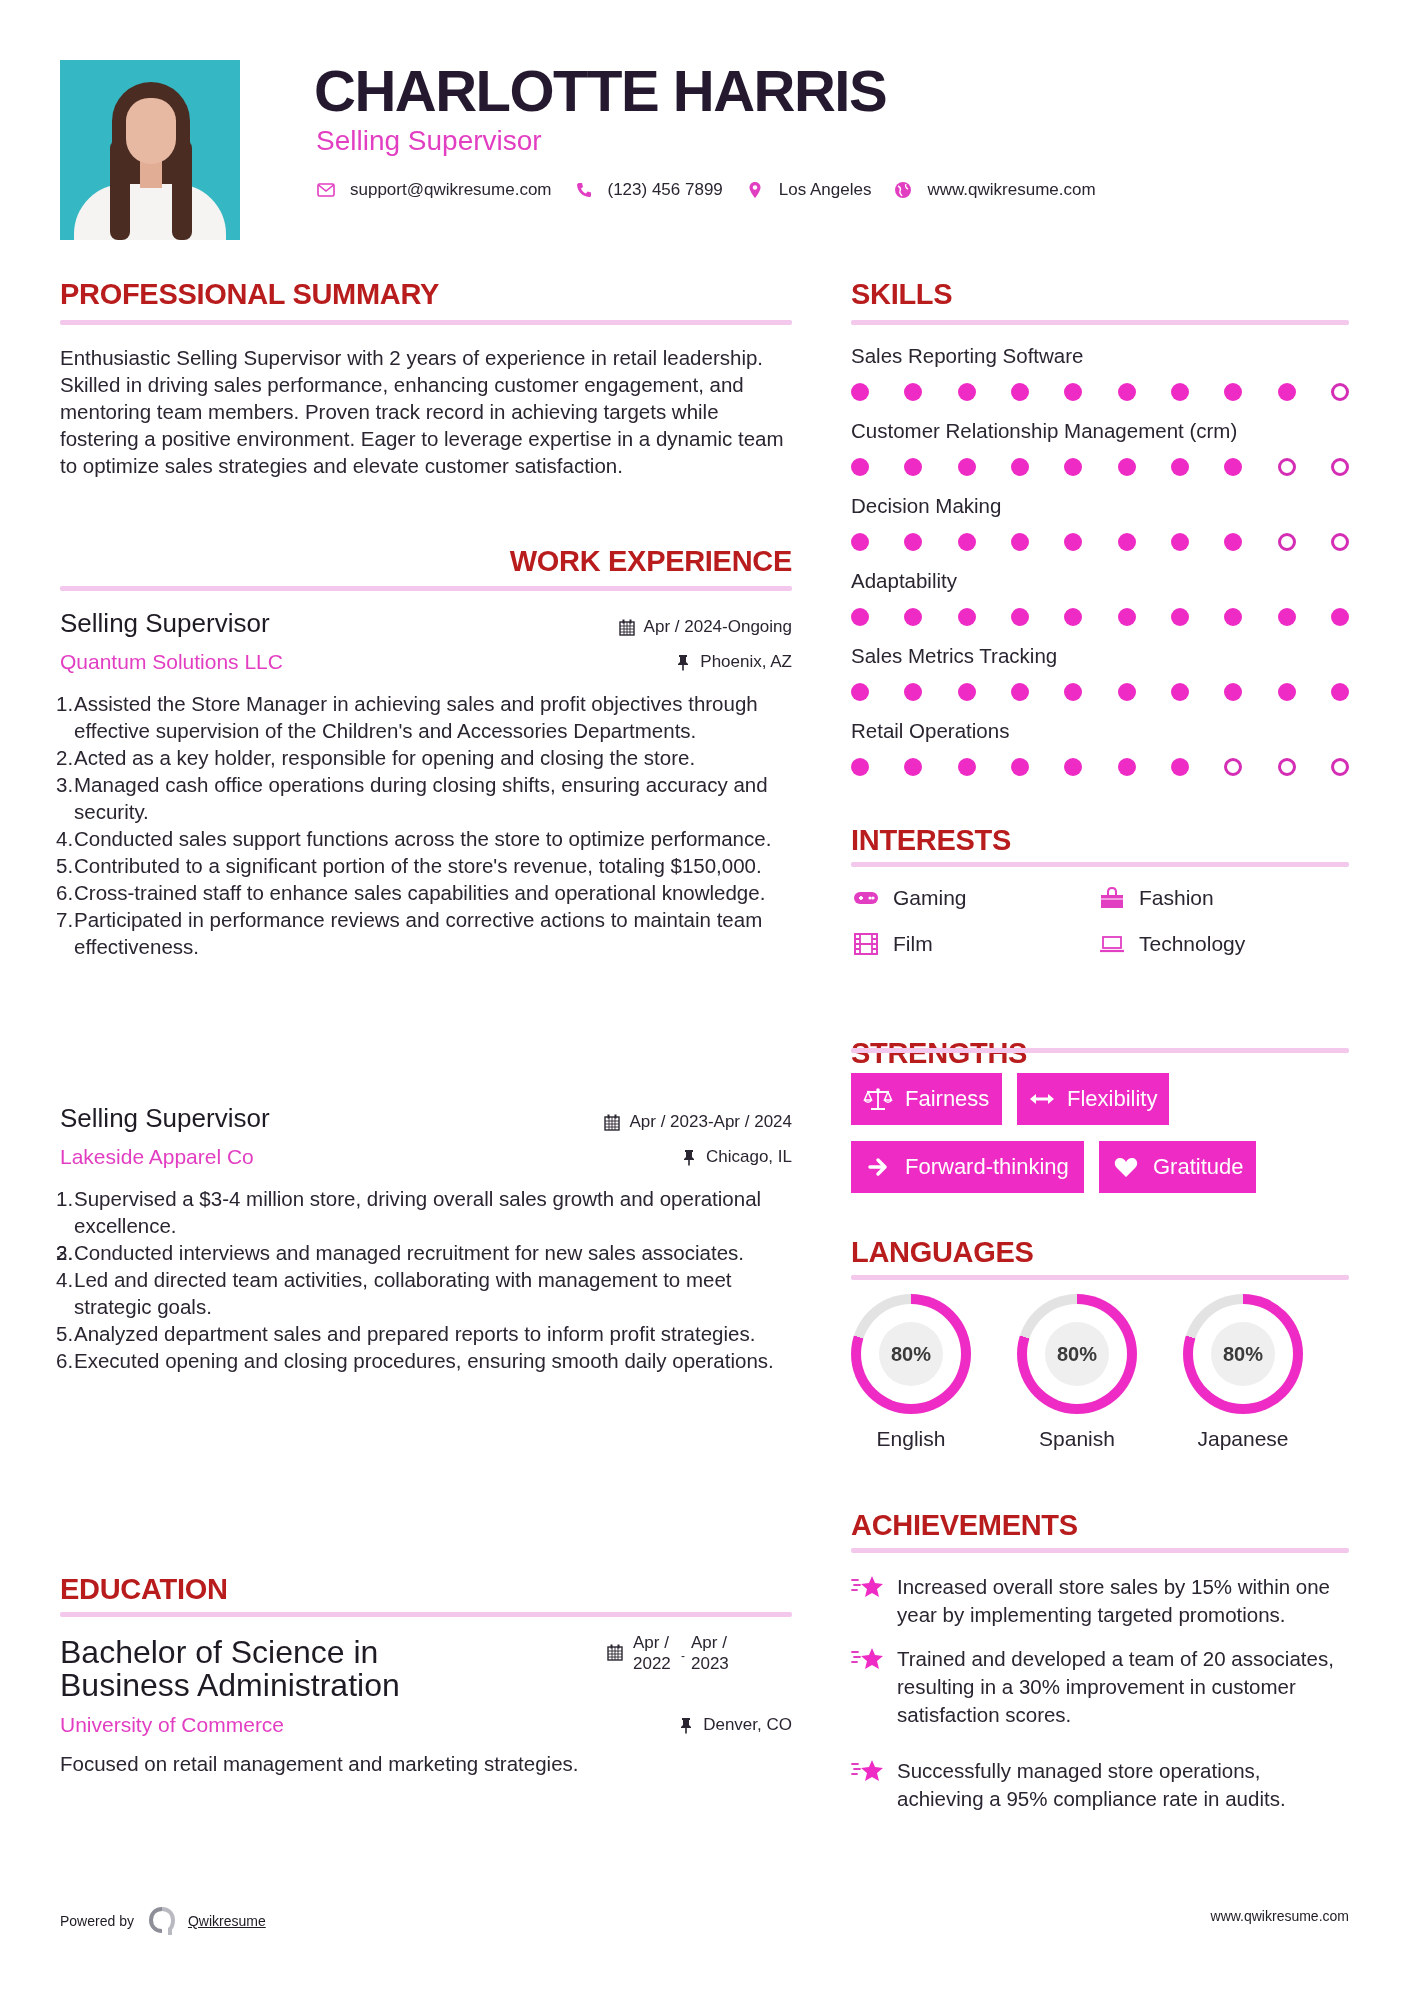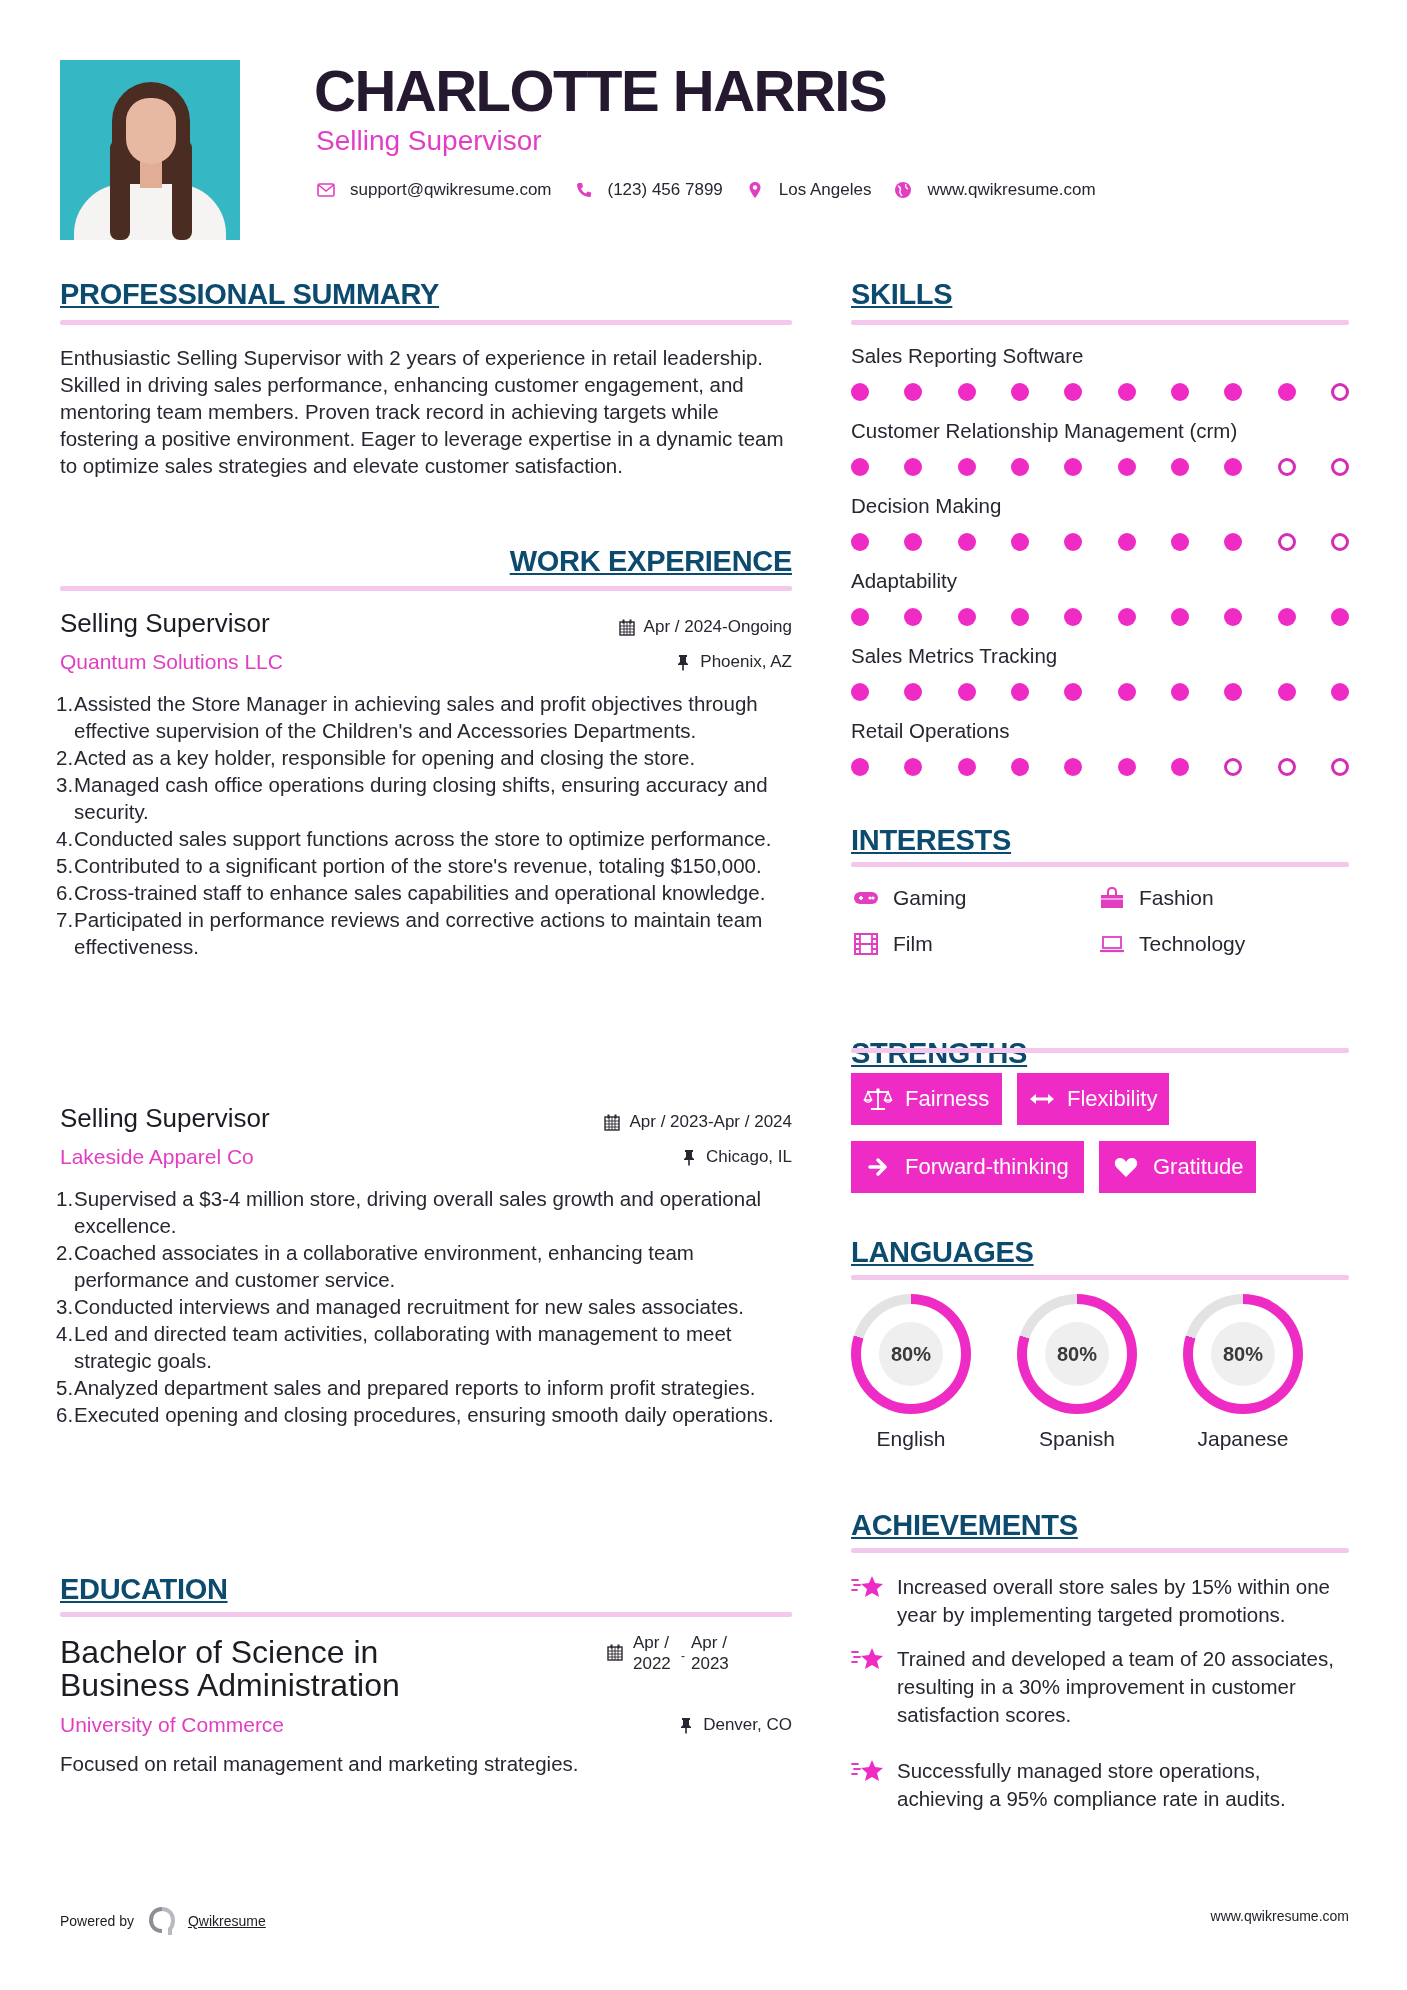--- a/index.html
+++ b/index.html
@@ -16,21 +16,21 @@
   .photo .hairL { position: absolute; left: 50px; top: 80px; width: 20px; height: 100px; background: #4a2c22; border-radius: 8px; }
   .photo .hairR { position: absolute; left: 112px; top: 80px; width: 20px; height: 100px; background: #4a2c22; border-radius: 8px; }
 
   .name { left: 314px; top: 56px; font-size: 58px; font-weight: 700; color: #24192f; letter-spacing: -1.5px; line-height: 70px; white-space: nowrap; }
   .job-title { left: 316px; top: 124px; font-size: 28px; color: #e23ec2; line-height: 34px; white-space: nowrap; }
   .contact { left: 316px; top: 178px; height: 24px; display: flex; align-items: center; font-size: 17px; color: #2a2530; white-space: nowrap; }
   .contact .ci { display: inline-flex; align-items: center; justify-content: center; width: 20px; height: 20px; color: #e23ec2; margin-right: 14px; }
   .contact .ct { margin-right: 22px; }
 
   
-  .sec-h { font-size: 29px; font-weight: 700; color: #0c4a6e; line-height: 34px; letter-spacing: -0.3px; white-space: nowrap; text-decoration: underline; }
+  .sec-h { font-size: 29px; font-weight: 700; color: #b91c1c; line-height: 34px; letter-spacing: -0.3px; white-space: nowrap; }
   .rule { height: 5px; background: #f3c8ec; border-radius: 2px; }
 
   
   .lcol { left: 60px; width: 732px; }
   .summary { font-size: 20.5px; line-height: 27px; color: #2a2530; }
   .job-h { font-size: 26px; color: #1f1b24; line-height: 32px; white-space: nowrap; }
   .company { font-size: 21px; color: #e23ec2; line-height: 26px; white-space: nowrap; }
   .meta { font-size: 17px; color: #2a2530; line-height: 22px; white-space: nowrap; text-align: right; display: flex; align-items: center; justify-content: flex-end; }
   .meta .mi { display: inline-flex; width: 18px; height: 18px; margin-right: 8px; align-items: center; justify-content: center; }
   ol.bul { list-style: none; font-size: 20.5px; line-height: 27px; color: #2a2530; }
@@ -164,21 +164,21 @@
 <div class="abs meta" style="left:492px; width:300px; top:1146px;">
   <span class="mi">
     <svg width="12" height="17" viewBox="0 0 12 17">
         <path d="M2 1 H10 V3 H9 V8 L11 10 V11 H6.8 V16.5 H5.2 V11 H1 V10 L3 8 V3 H2 Z" fill="#2a2530"></path>
       </svg>
   </span>
   <span>Chicago, IL</span>
 </div>
 <ol class="abs lcol bul" style="top:1185px; width:735px; left:56px;">
   <li><span class="num">1.</span><span>Supervised a $3-4 million store, driving overall sales growth and operational excellence.</span></li>
-  <li><span class="num">2.</span><span>Coached associates in a collaborative environment, enhancing team performance and customer service.</span></li>
+  <li><span class="num">2.</span></li>
   <li><span class="num">3.</span><span>Conducted interviews and managed recruitment for new sales associates.</span></li>
   <li><span class="num">4.</span><span>Led and directed team activities, collaborating with management to meet strategic goals.</span></li>
   <li><span class="num">5.</span><span>Analyzed department sales and prepared reports to inform profit strategies.</span></li>
   <li><span class="num">6.</span><span>Executed opening and closing procedures, ensuring smooth daily operations.</span></li>
 </ol>
 
 <div class="abs lcol sec-h" style="top:1572px;">EDUCATION</div>
 <div class="abs lcol rule" style="top:1612px;"></div>
 <div class="abs" style="left:60px; top:1636px; width:420px; font-size:32px; line-height:33px; color:#1f1b24;">Bachelor of Science in Business Administration</div>
 <div class="abs" style="left:607px; top:1632px; width:190px; height:44px; display:flex; font-size:17px; line-height:21px; color:#2a2530;">

